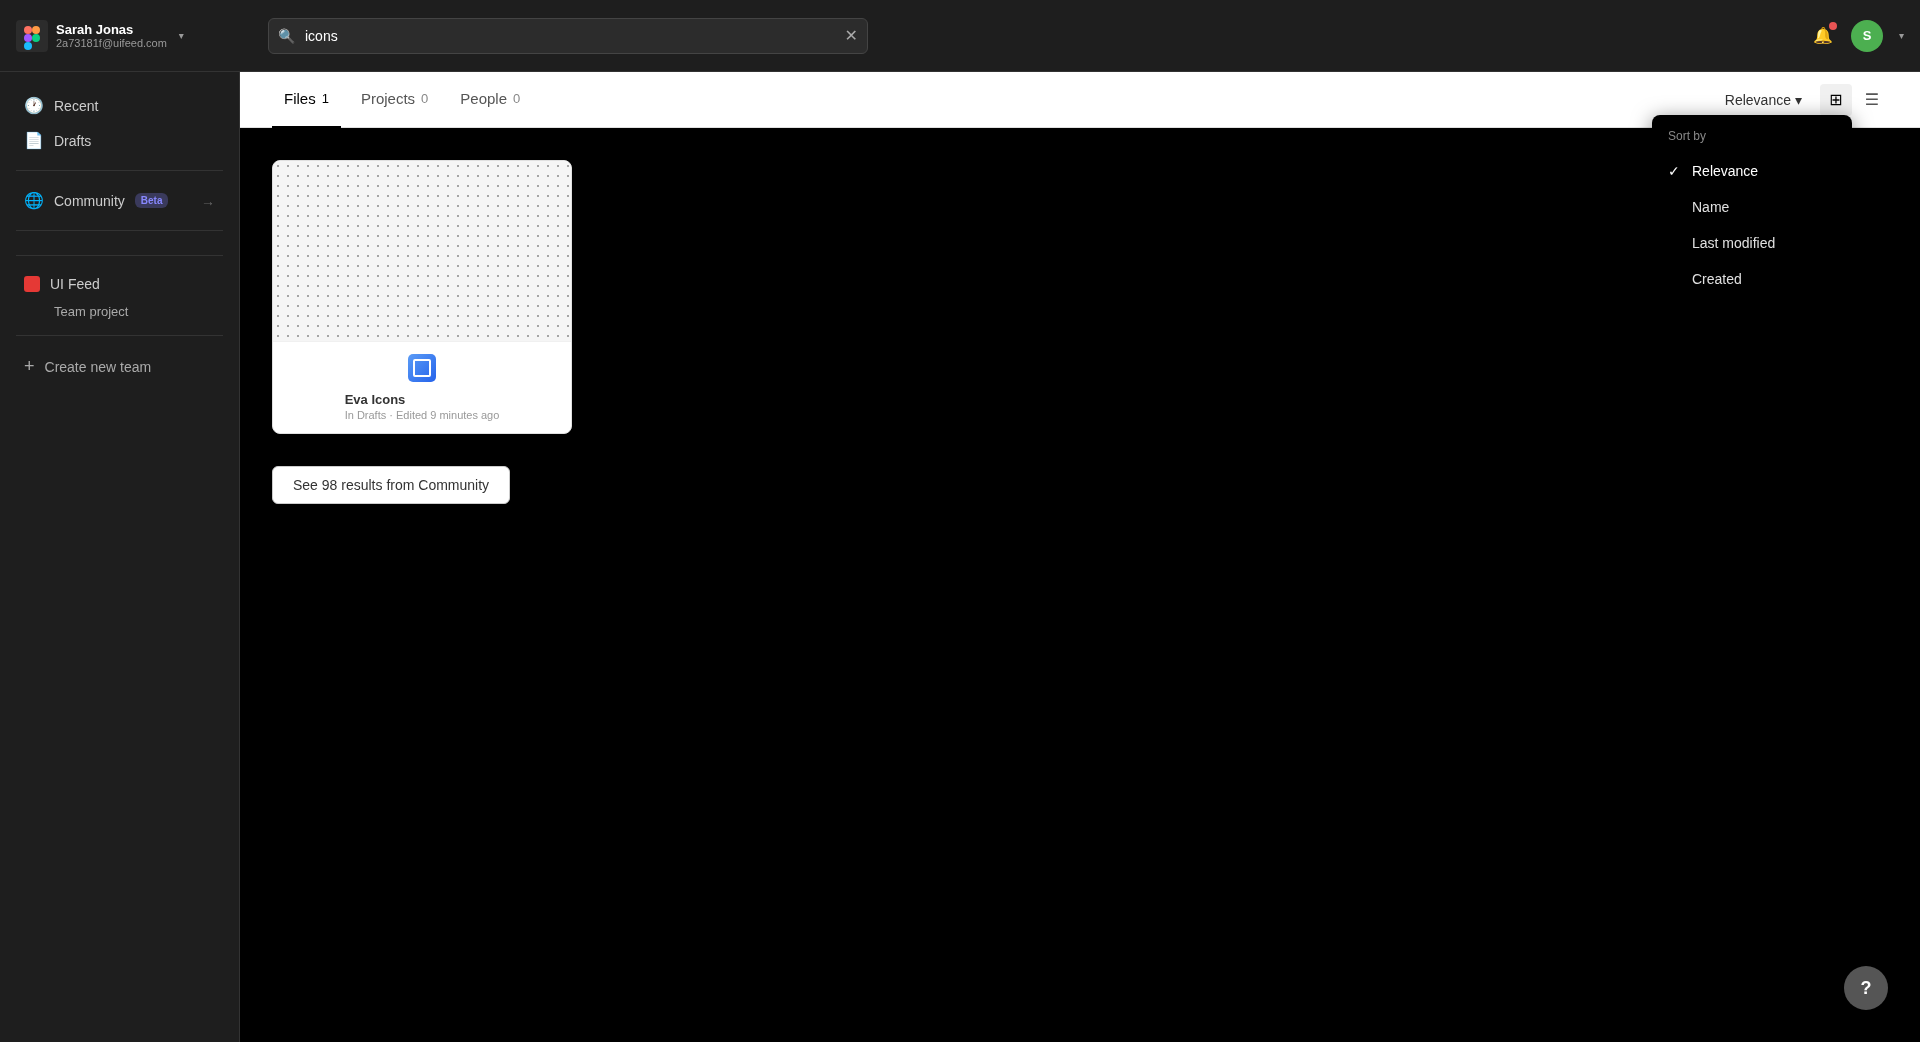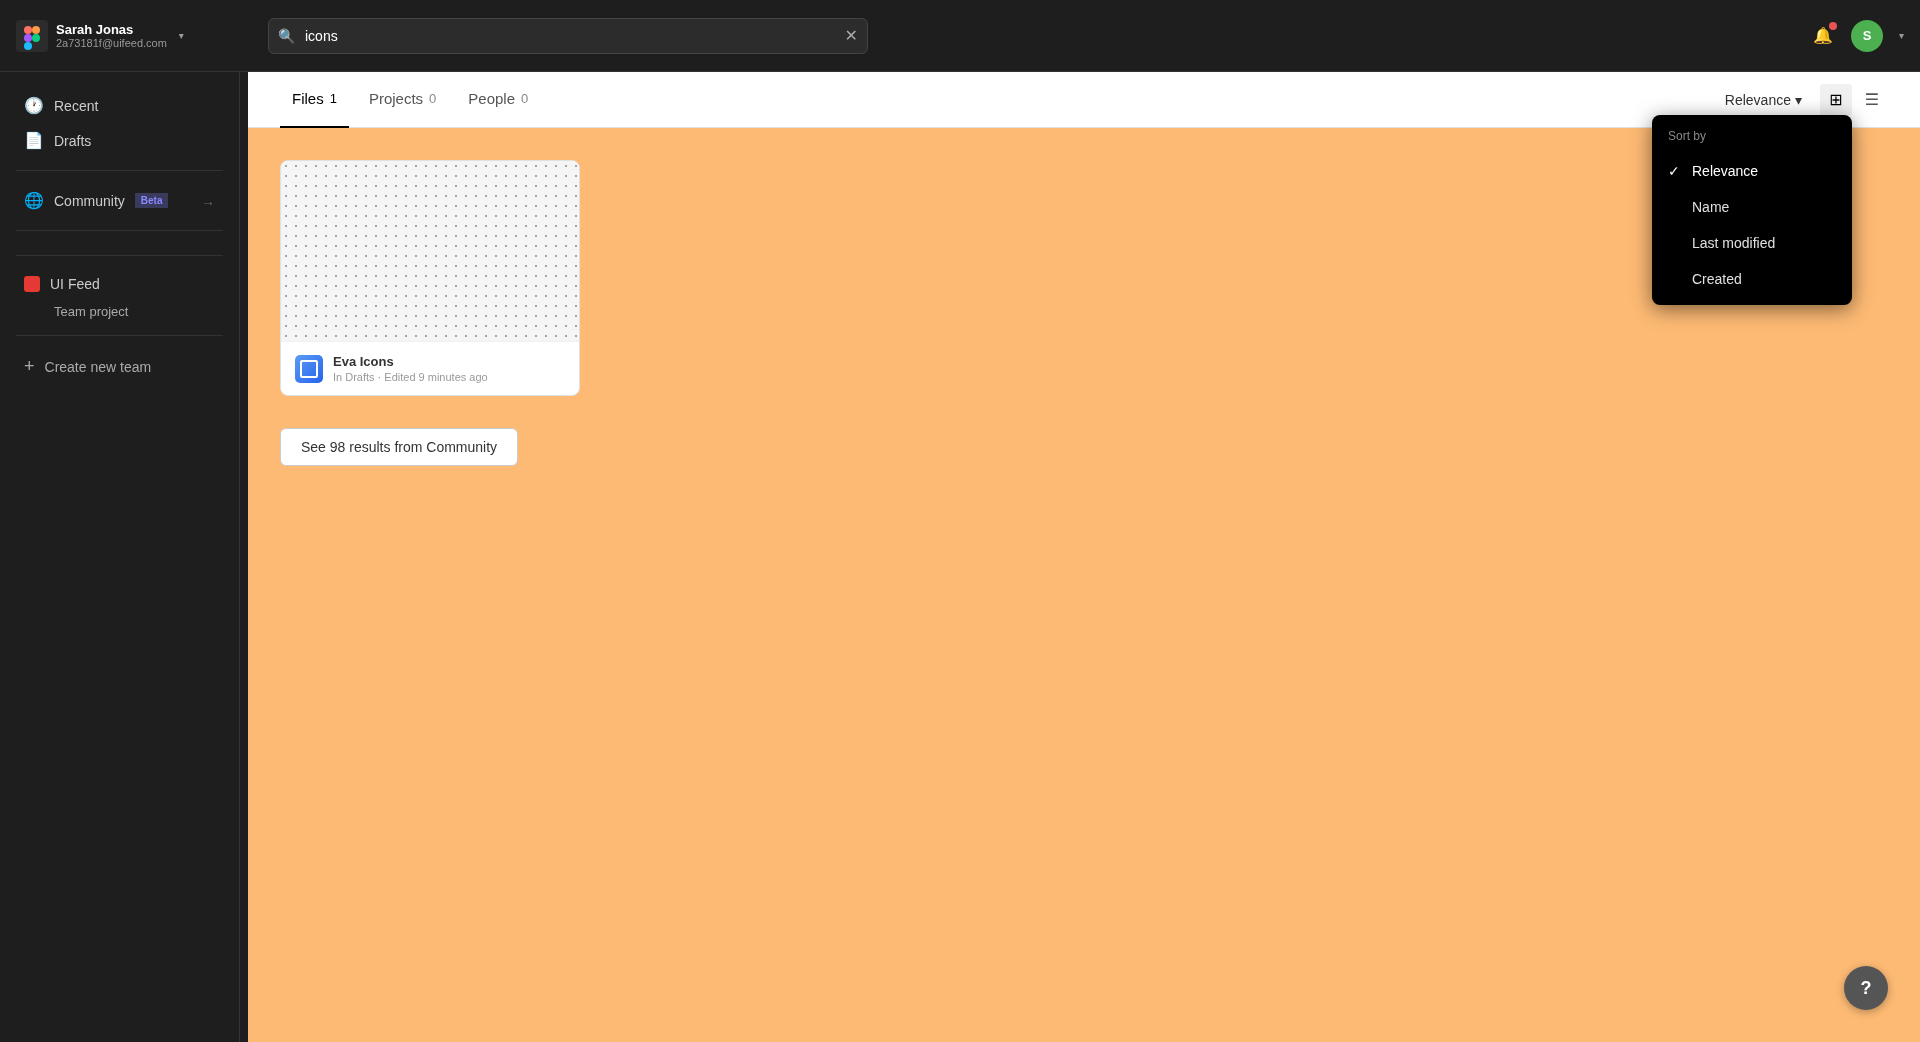--- a/index.html
+++ b/index.html
@@ -185,21 +185,21 @@
     .community-label {
       font-size: 14px;
       color: #ccc;
     }
     .beta-badge {
       background: #3a3a5c;
       color: #8888ff;
       font-size: 10px;
       font-weight: 600;
       padding: 2px 6px;
-      border-radius: 0;
+      border-radius: 6px;
     }
     .arrow-icon {
       color: #666;
       font-size: 14px;
     }
     .upgrade-box {
       margin: 12px 16px;
       padding: 12px;
     }
     .upgrade-text {
@@ -260,23 +260,22 @@
     .plus-icon {
       font-size: 18px;
       color: #aaa;
     }
 
     
     .content {
       flex: 1;
       display: flex;
       flex-direction: column;
-      background: #fdba74;
+      background: #000000;
       overflow-y: auto;
-      margin-left: 8px;
     }
 
     
     .search-tabs {
       display: flex;
       align-items: center;
       padding: 0 32px;
       border-bottom: 1px solid #e0e0e0;
       background: #fff;
       height: 56px;
@@ -377,20 +376,21 @@
       background-image: radial-gradient(circle, #555 1px, transparent 1px);
       background-size: 10px 10px;
       opacity: 0.5;
     }
     .file-info {
       padding: 12px 14px;
       display: flex;
       align-items: center;
       gap: 10px;
       border-top: 1px solid #f0f0f0;
+      flex-direction: column;
     }
     .file-type-icon-inner {
       width: 28px;
       height: 28px;
       border-radius: 5px;
       background: linear-gradient(135deg, #5b9cf6 0%, #2563eb 100%);
       display: flex;
       align-items: center;
       justify-content: center;
       position: relative;

